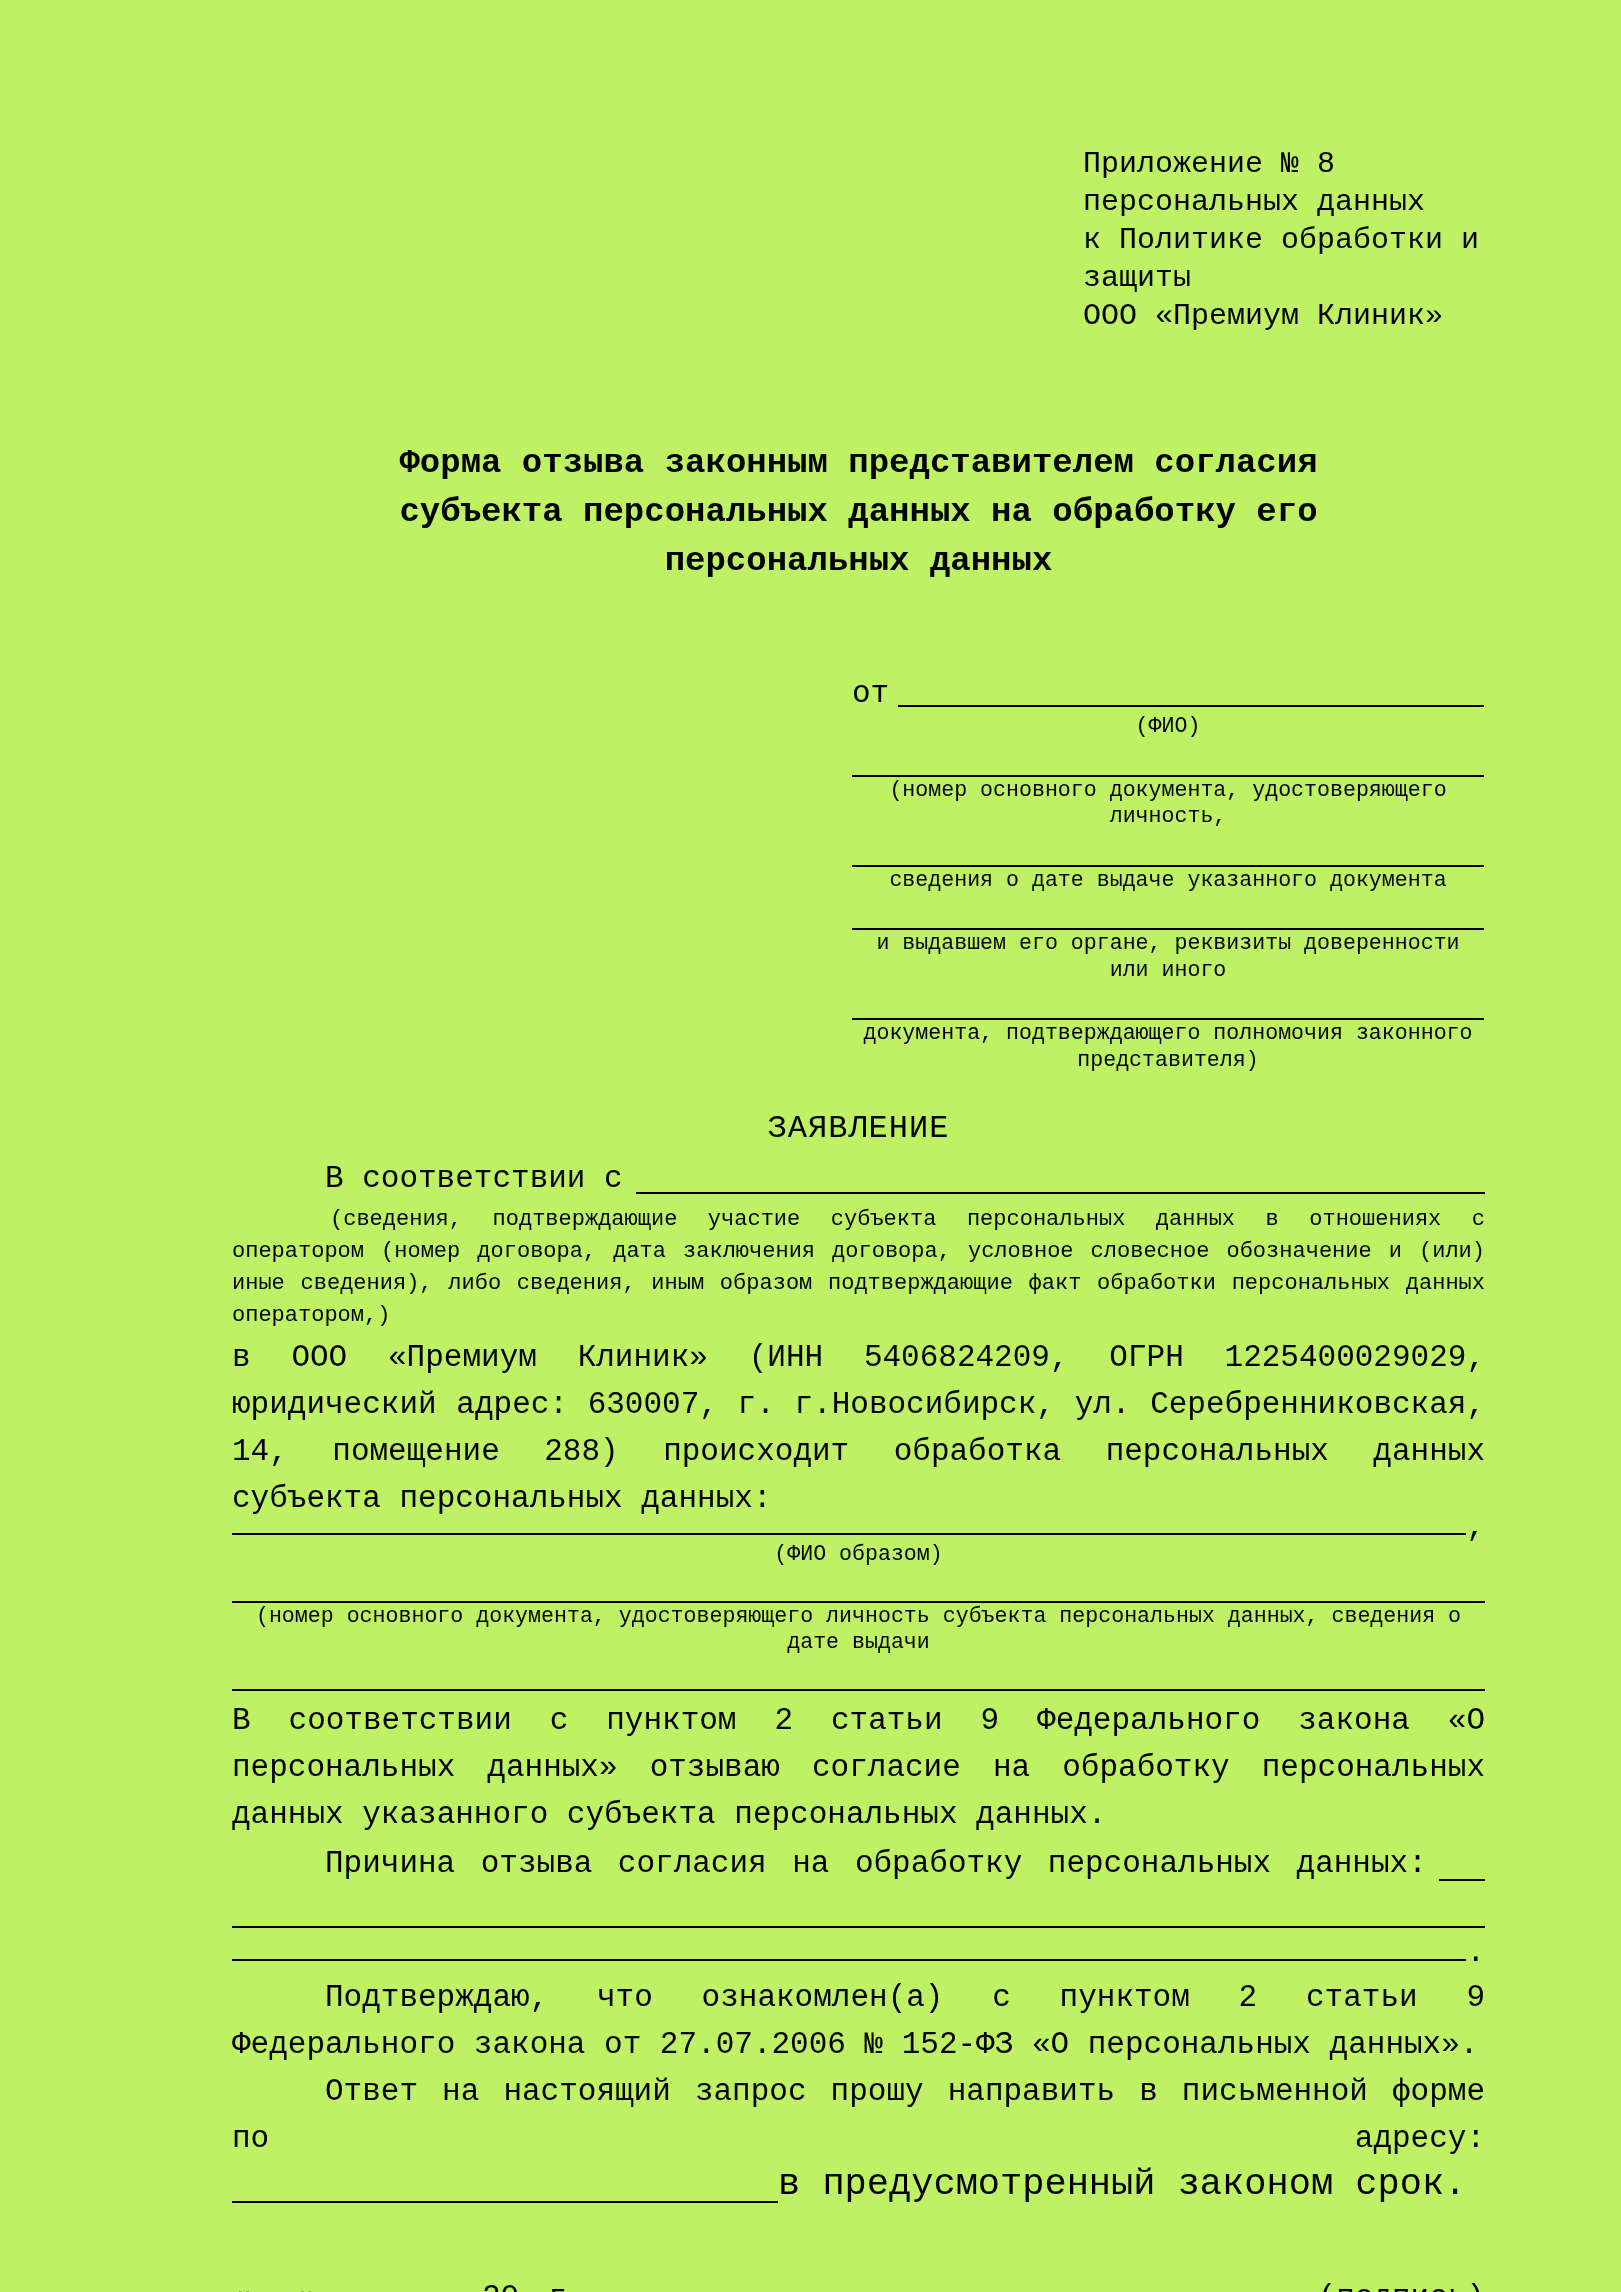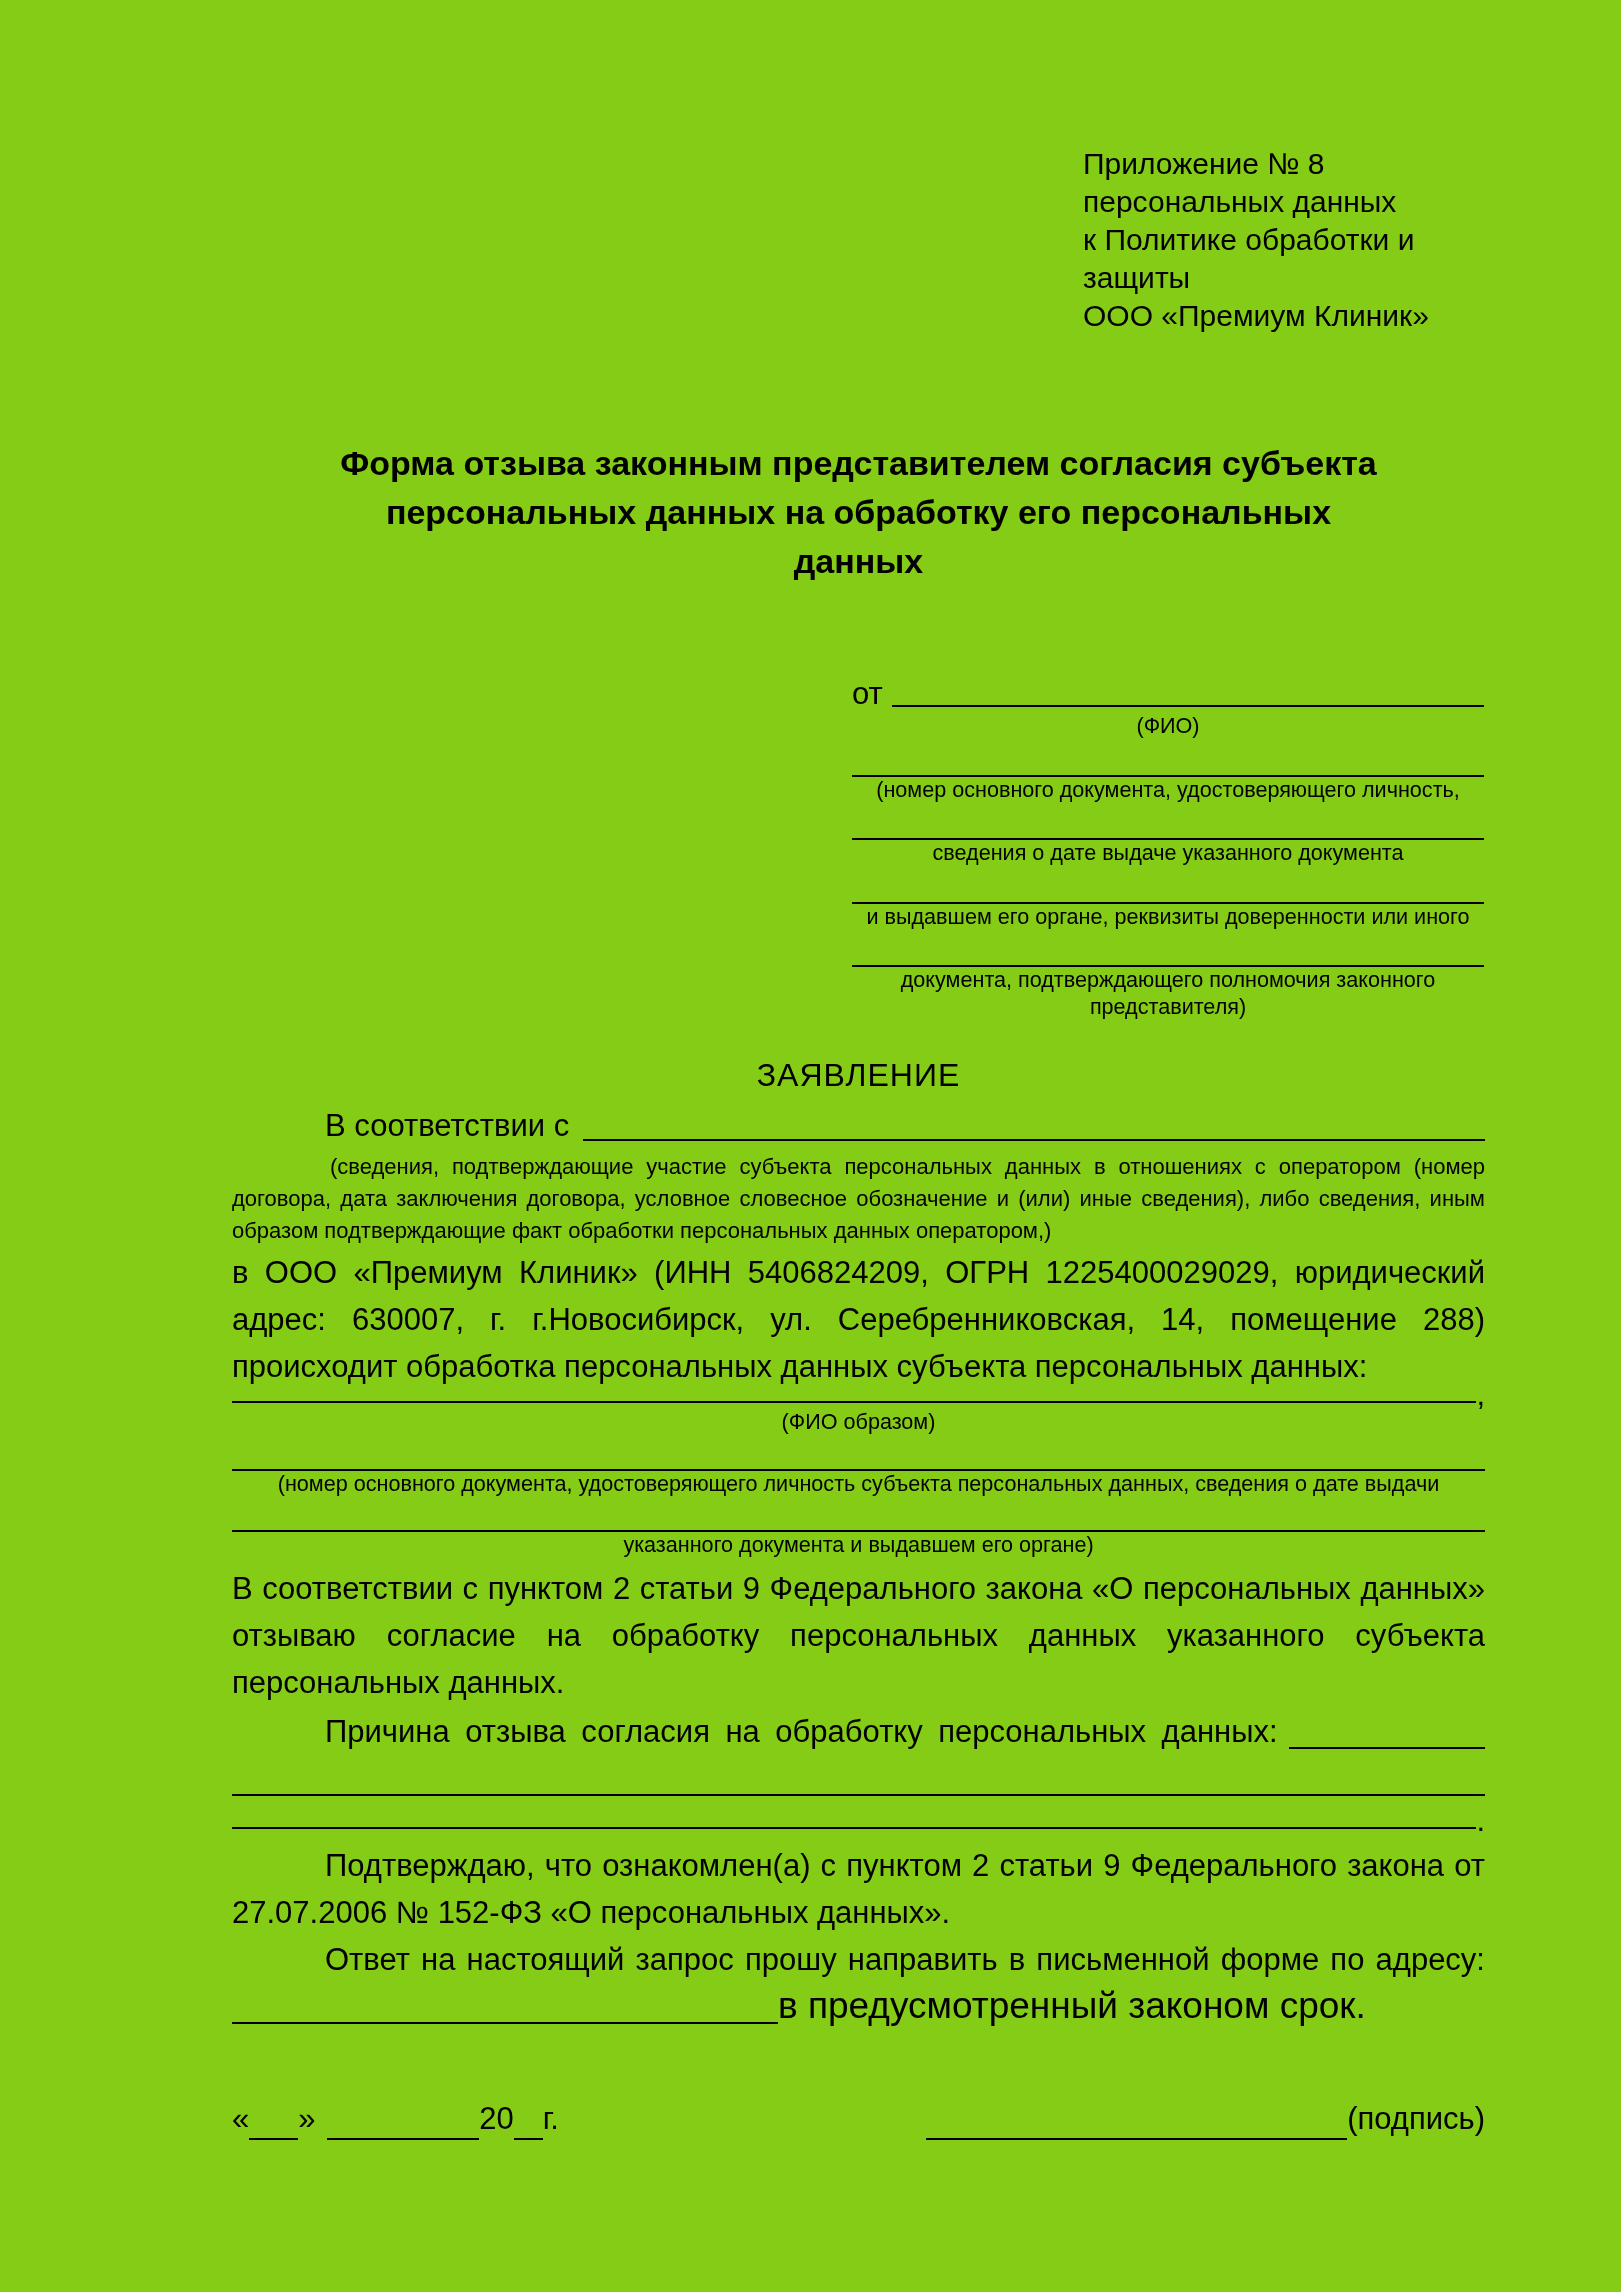--- a/index.html
+++ b/index.html
@@ -1,22 +1,22 @@
 <!DOCTYPE html>
 <html lang="ru"><head>
 <meta charset="utf-8">
 <style>
   html,body{margin:0;padding:0;background:#888;}
   .page{
     position:relative;
     width:1621px;height:2293px;
     margin:0 auto;
-    background:#84cc16;
+    background:#bef264;
     color:#000;
-    font-family:Liberation Sans, sans-serif;
+    font-family:Liberation Mono, monospace;
     box-sizing:border-box;
     padding:145px 136px 39px 232px;
     overflow:hidden;
   }
   
   .appendix{margin-left:851px;font-size:30px;line-height:38px;}
   
   .doc-title{margin-top:104px;padding:0 94px;font-size:34px;line-height:49px;font-weight:700;text-align:center;}
   
   .addressee{margin-left:620px;width:632px;margin-top:82px;font-size:31px;line-height:39px;}
@@ -99,21 +99,20 @@
 
   <div class="blank-row fio-row">
     <span class="fill"></span>
     <span class="suffix">,</span>
   </div>
   <div class="cap">(ФИО образом)</div>
 
   <div class="doc-rule"></div>
   <div class="cap">(номер основного документа, удостоверяющего личность субъекта персональных данных, сведения о дате выдачи</div>
   <div class="doc-rule"></div>
-  <div class="cap">указанного документа и выдавшем его органе)</div>
 
   <div class="par withdraw">В соответствии с пунктом 2 статьи 9 Федерального закона «О персональных данных» отзываю согласие на обработку персональных данных указанного субъекта персональных данных.</div>
 
   <div class="reason-row">
     <span class="ind"></span>
     <span class="reason-label">Причина отзыва согласия на обработку персональных данных:</span>
     <span class="fill"></span>
   </div>
   <div class="blank1"></div>
   <div class="blank-row blank2">

